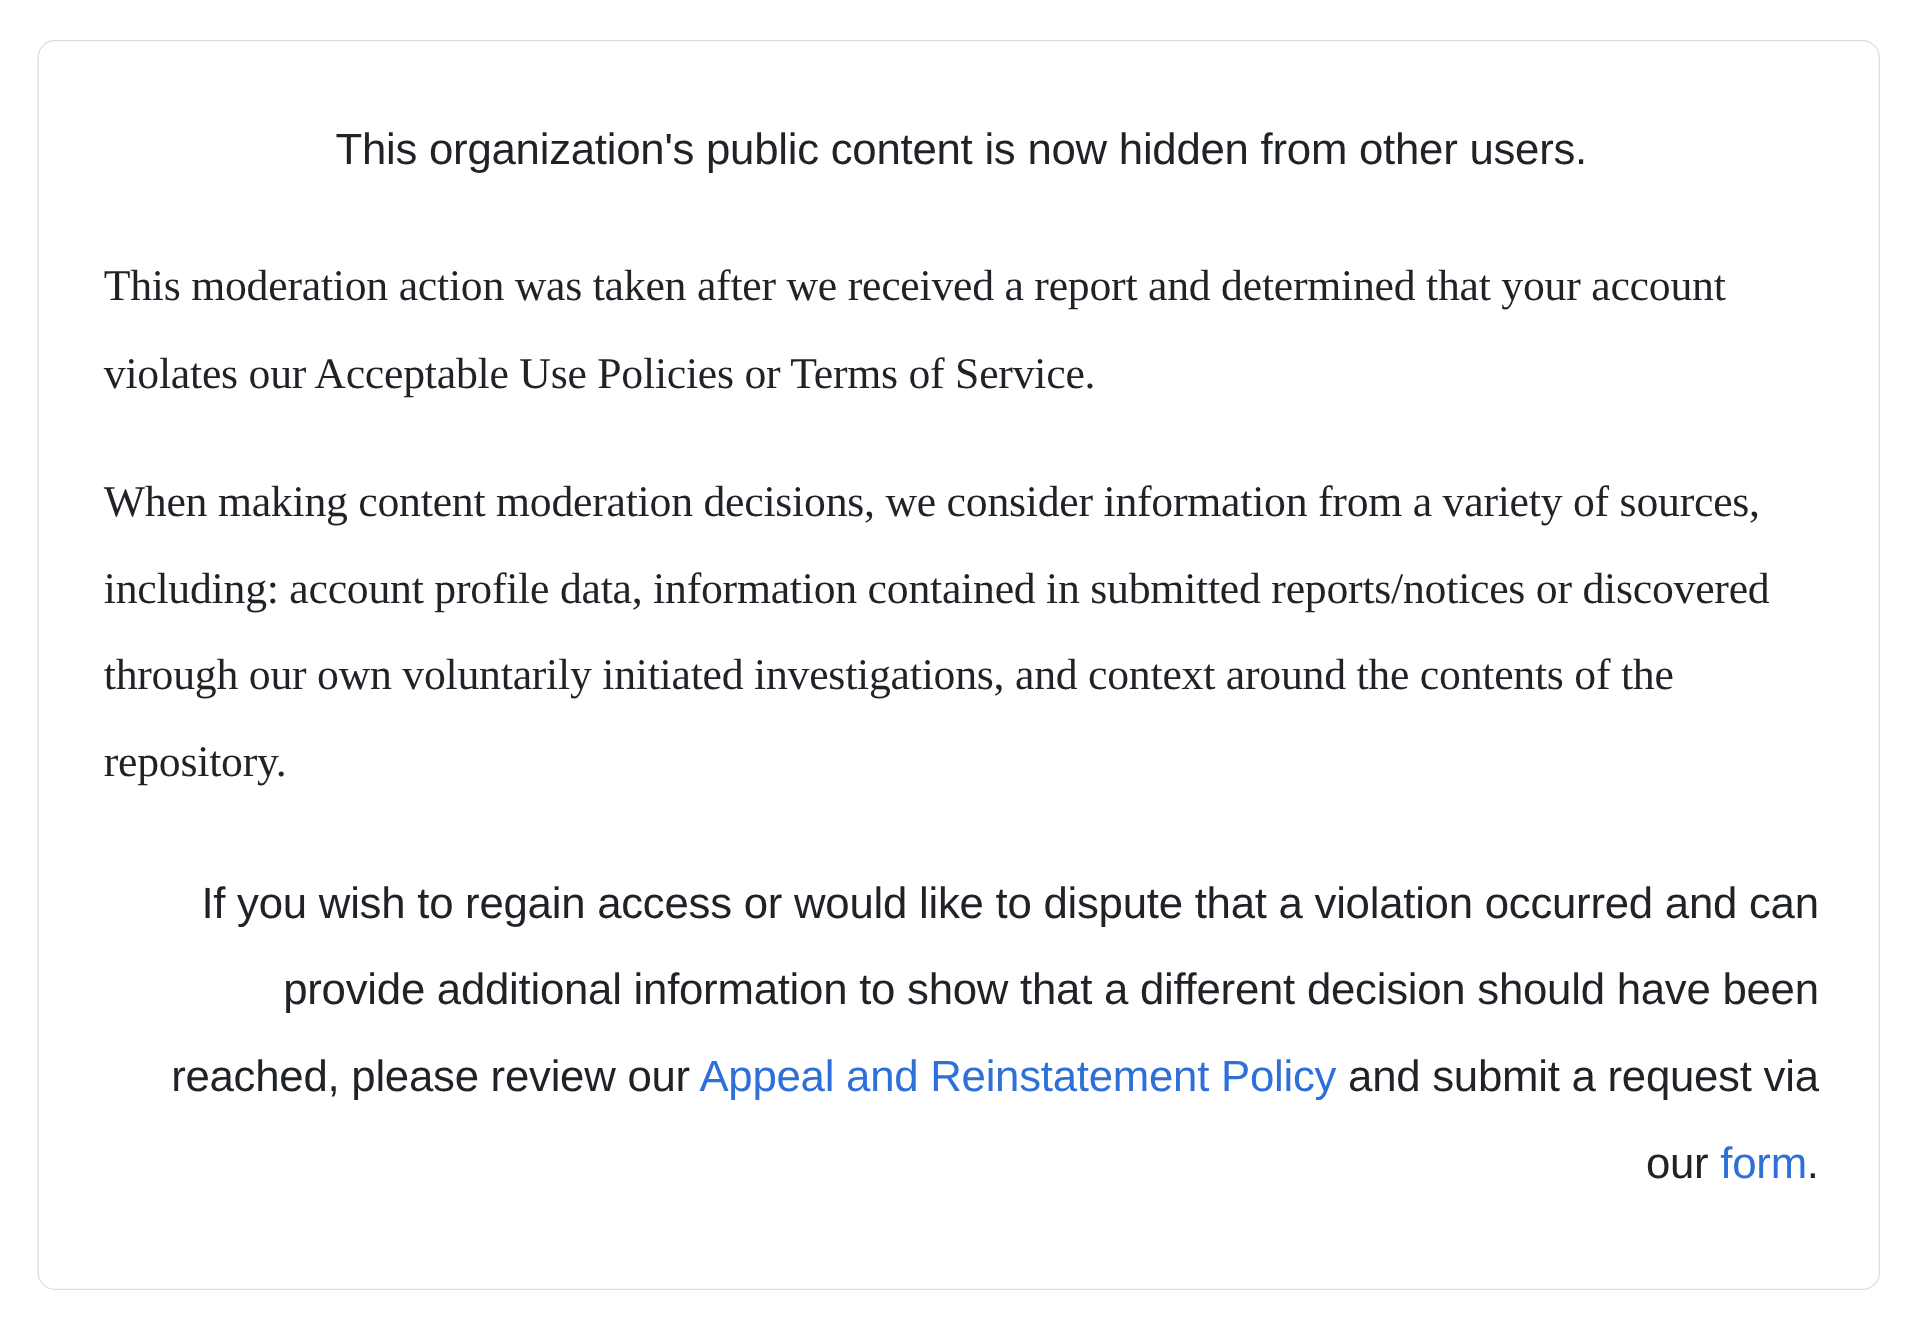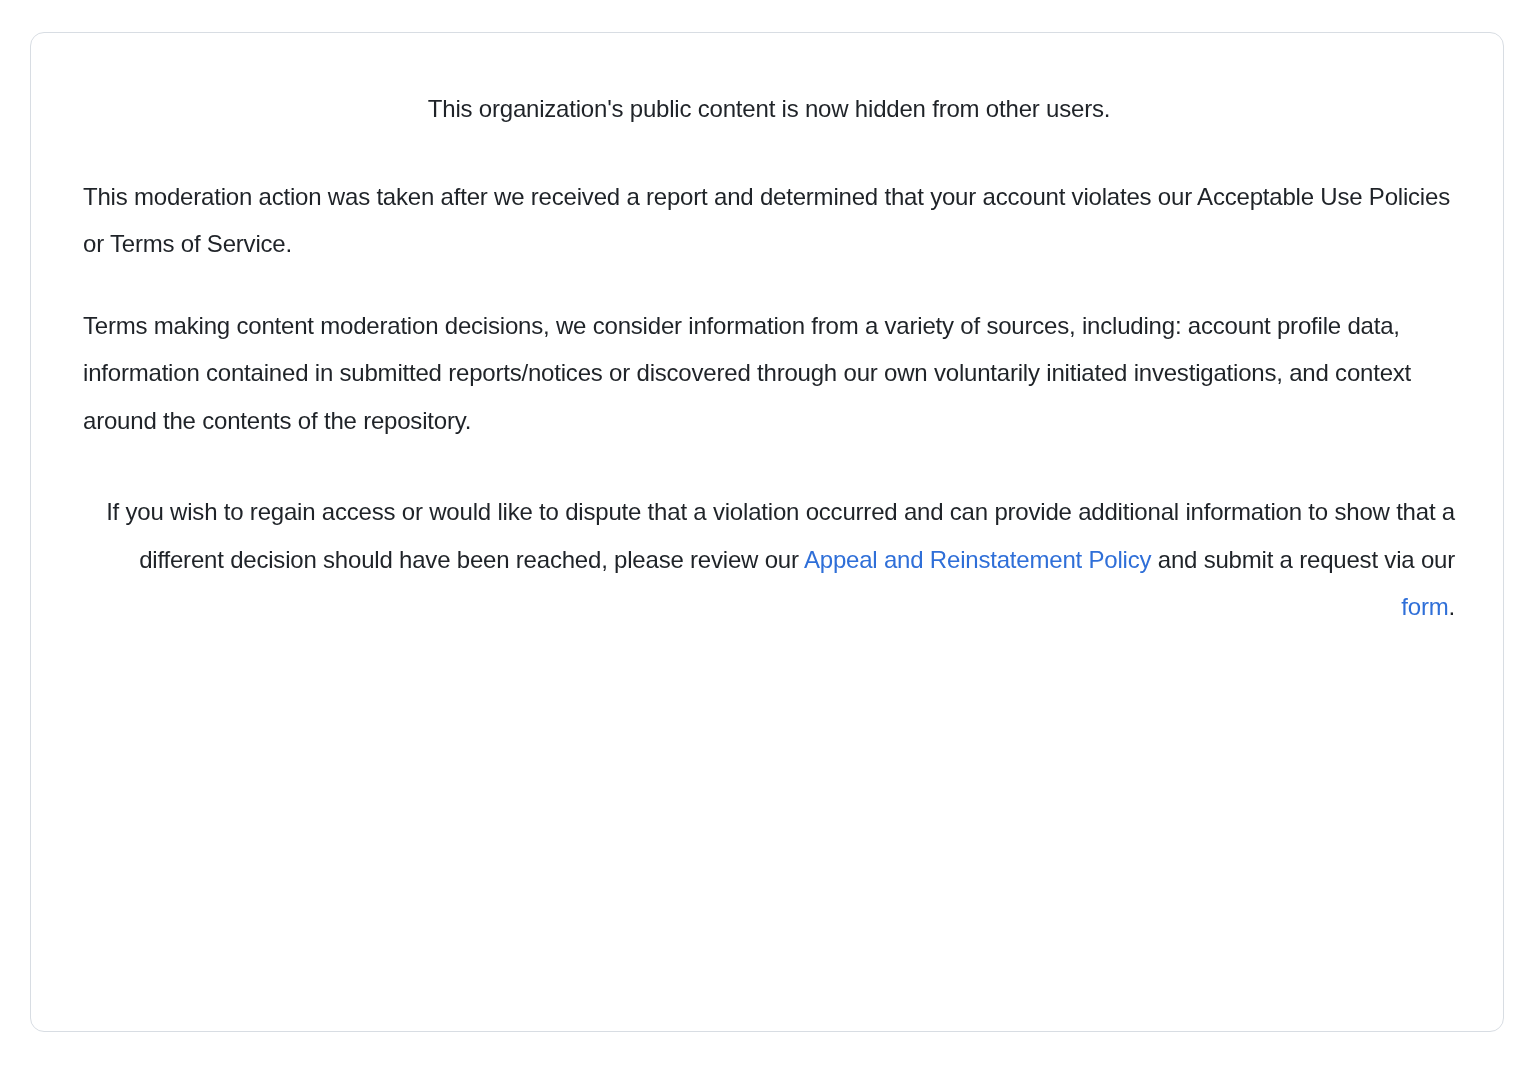--- a/index.html
+++ b/index.html
@@ -23,37 +23,38 @@
   .notice-card {
     box-sizing: border-box;
     width: 100%;
     height: 100%;
     border: 1px solid #d8dde3;
     border-radius: 14px;
     background: #ffffff;
     padding: 52px 48px 40px 52px;
   }
   .notice-body {
-    font-size: 24px;
+    font-size: 35px;
     line-height: 1.98;
     color: #1f2328;
   }
   .para {
     margin: 0 0 34px 0;
     letter-spacing: -0.2px;
   }
   .para:last-child {
     margin-bottom: 0;
     text-align: right;
   }
   .para-center {
     text-align: center;
   }
   .para-left {
     text-align: left;
+    font-family: Liberation Serif, serif;
   }
   .para-headline {
     margin-bottom: 40px;
   }
   .para-appeal {
     margin-top: 44px;
   }
   a.policy-link {
     color: #2f6fd8;
     text-decoration: none;
@@ -63,19 +64,19 @@
 <body>
 
 <div class="page">
   <div class="notice-card">
     <div class="notice-body">
 
       <p class="para para-center para-headline">This organization's public content is now hidden from other users.</p>
 
       <p class="para para-left">This moderation action was taken after we received a report and determined that your account violates our Acceptable Use Policies or Terms of Service.</p>
 
-      <p class="para para-left">Terms making content moderation decisions, we consider information from a variety of sources, including: account profile data, information contained in submitted reports/notices or discovered through our own voluntarily initiated investigations, and context around the contents of the repository.</p>
+      <p class="para para-left">When making content moderation decisions, we consider information from a variety of sources, including: account profile data, information contained in submitted reports/notices or discovered through our own voluntarily initiated investigations, and context around the contents of the repository.</p>
 
       <p class="para para-center para-appeal"><span>If you wish to regain access or would like to dispute that a violation occurred and can provide additional information to show that a different decision should have been reached, please review our </span><a class="policy-link" href="#">Appeal and Reinstatement Policy</a><span> and submit a request via our </span><a class="policy-link" href="#">form</a><span>.</span></p>
 
     </div>
   </div>
 </div>
 
 </body></html>

